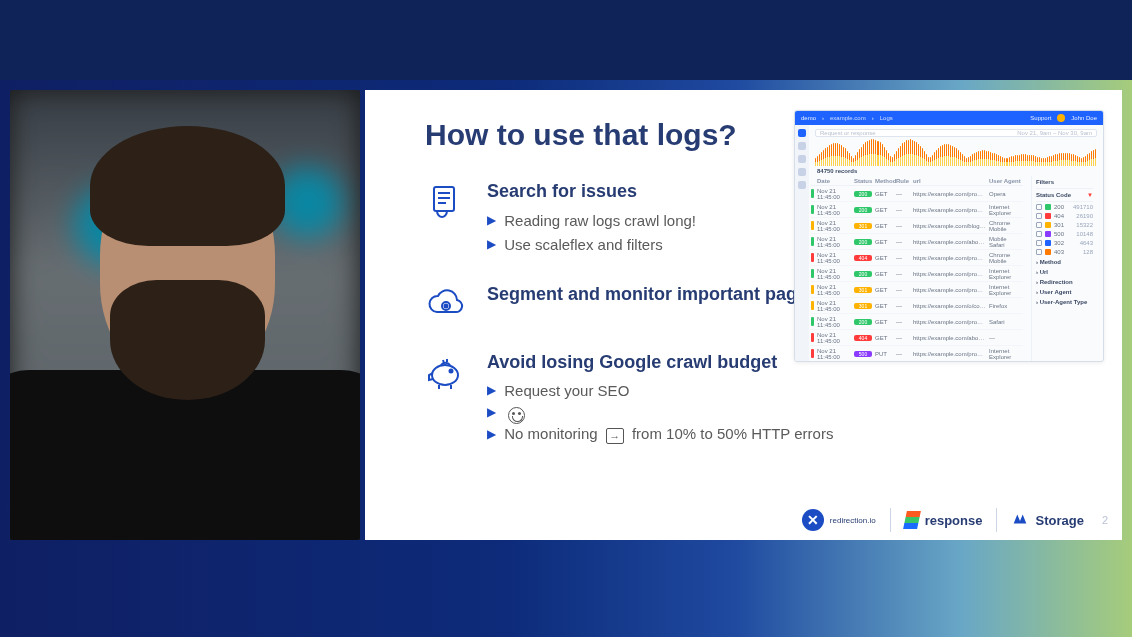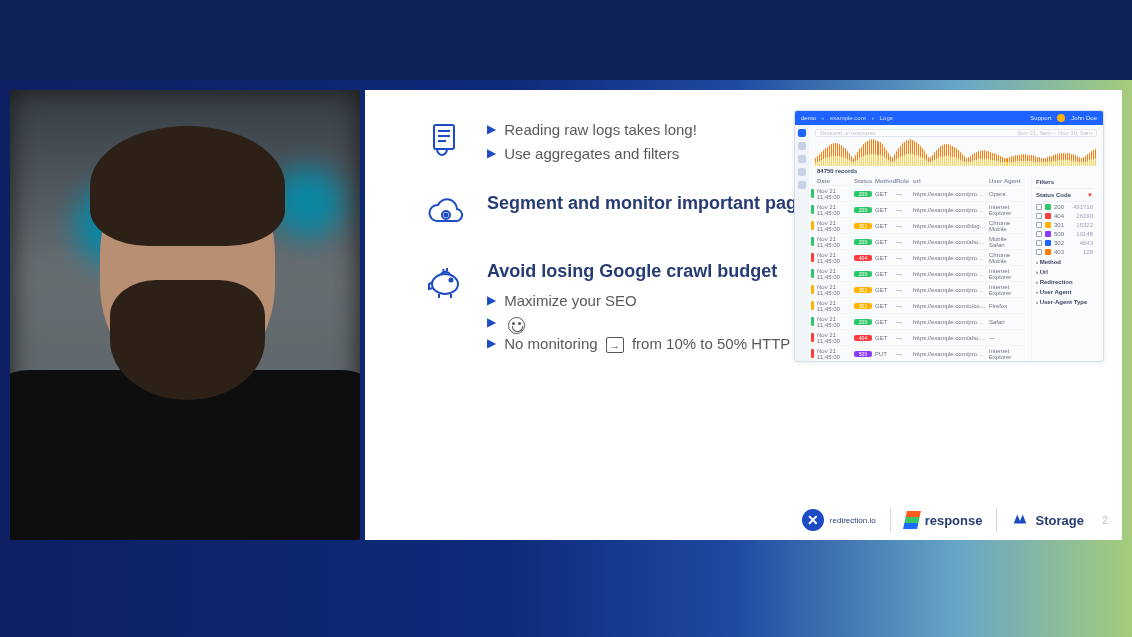--- a/index.html
+++ b/index.html
@@ -113,37 +113,39 @@
 
   <div class="presenter">
     <div class="bg"></div>
     <div class="torso"></div>
     <div class="head"></div>
     <div class="hair"></div>
     <div class="beard"></div>
   </div>
 
   <div class="slide">
+    <h1>How to use that logs?</h1>
 
     <div class="section">
       <div class="icon-col">
         <svg viewBox="0 0 40 40">
           <rect x="9" y="5" width="20" height="24" rx="2"></rect>
           <path d="M13 11h12M13 16h12M13 21h8"></path>
           <path d="M12 29c0 4 3 6 5 6s5-2 5-6"></path>
         </svg>
       </div>
       <div class="txt-col">
+        <h2>Search for issues</h2>
         <div class="bullet">
             <span class="tri">▶</span>
-            <span>Reading raw logs takes long!</span>
+            <span>Reading raw logs crawl long!</span>
           </div>
         <div class="bullet">
             <span class="tri">▶</span>
-            <span>Use aggregates and filters</span>
+            <span>Use scaleflex and filters</span>
           </div>
       </div>
     </div>
 
     <div class="section">
       <div class="icon-col">
         <svg viewBox="0 0 40 40">
           <path d="M12 27a8 8 0 0 1 1-16 10 10 0 0 1 19 4 6 6 0 0 1-2 12H12z"></path>
           <circle cx="21" cy="21" r="4"></circle>
             <circle cx="21" cy="21" r="1.5" fill="#1c4cc3"></circle>
@@ -162,21 +164,21 @@
           <path d="M14 32v4M26 32v4"></path>
           <circle cx="26" cy="18" r="1.5" fill="#1c4cc3"></circle>
           <path d="M16 12c2-3 7-3 9 0"></path>
           <path d="M18 7l1 3M22 6l0 3"></path>
         </svg>
       </div>
       <div class="txt-col">
         <h2>Avoid losing Google crawl budget</h2>
         <div class="bullet">
             <span class="tri">▶</span>
-            <span>Maximize your SEO</span>
+            <span>Request your SEO</span>
           </div>
         <div class="bullet">
             <span class="tri">▶</span>
             <span class="smile"></span>
           </div>
         <div class="bullet">
             <span class="tri">▶</span>
           <span>No monitoring <span class="inline-box">→</span> from 10% to 50% HTTP errors</span>
         </div>
       </div>

